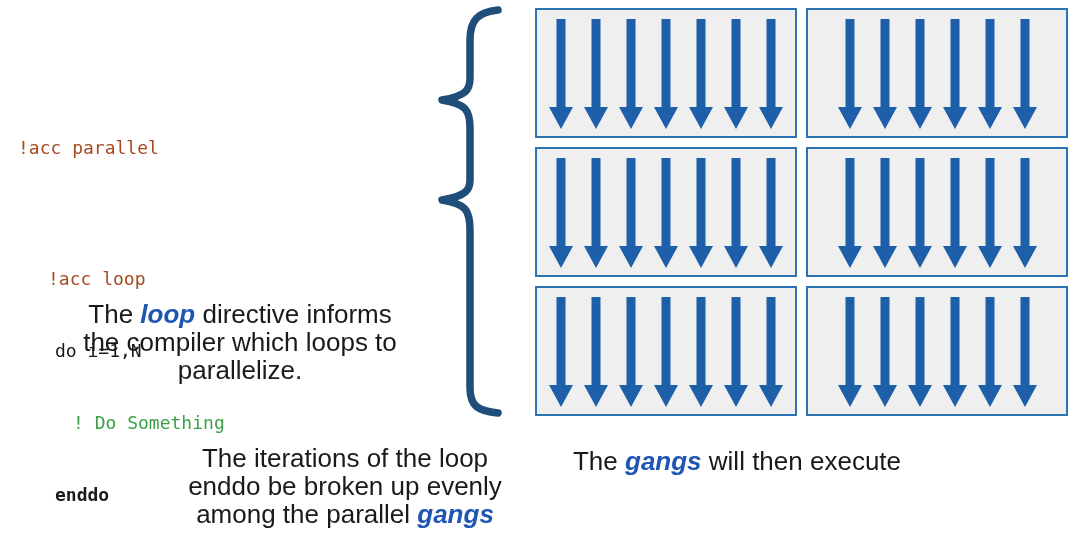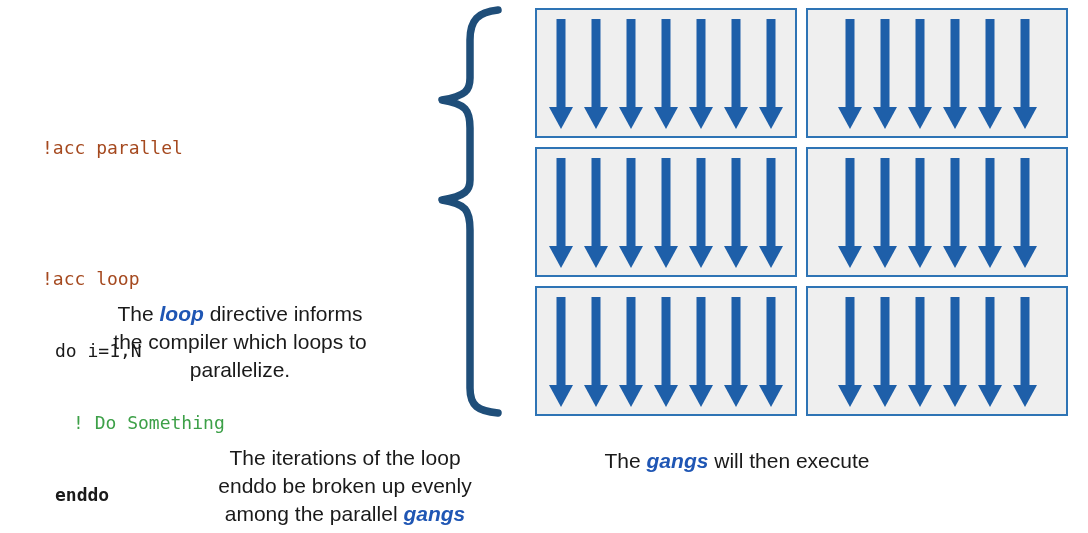--- a/index.html
+++ b/index.html
@@ -8,21 +8,21 @@
     font-family:"Liberation Sans", sans-serif;color:var(--c-text,#111);
     overflow:hidden;
   }
   
   #code-block{
     position:absolute;left:18px;top:88px;
     font-family:"DejaVu Sans Mono","Liberation Mono",monospace;
     font-size:18px;line-height:24px;white-space:pre;
   }
   .code-line{height:24px;}
-  .code-line.directive{color:var(--c-directive);margin-left:24px;}
+  .code-line.directive{color:var(--c-directive);}
   .code-line.plain{color:var(--c-code);}
   .code-line.comment{color:var(--c-comment);}
   .ln1{margin-left:0;margin-bottom:59px;}
   .ln2{margin-left:30px;}
   .ln3{margin-left:37px;}
   .ln4{margin-left:55px;}
   .ln5{margin-left:37px;font-weight:bold;}
   
   #brace{position:absolute;left:428px;top:0;width:82px;height:430px;}
   #brace path{fill:none;stroke:var(--c-brace);stroke-width:7.5;stroke-linecap:round;stroke-linejoin:round;}
@@ -40,21 +40,21 @@
   .arrow .shaft{
     position:absolute;left:50%;transform:translateX(-50%);top:0;
     width:9px;height:88px;background:var(--c-arrow_blue);
   }
   .arrow .head{
     position:absolute;left:50%;transform:translateX(-50%);top:88px;
     width:0;height:0;border-left:12px solid transparent;border-right:12px solid transparent;
     border-top:22px solid var(--c-arrow_blue);
   }
   
-  .caption{position:absolute;text-align:center;font-size:21px;line-height:28px;color:var(--c-text);}
+  .caption{position:absolute;text-align:center;font-size:26px;line-height:28px;color:var(--c-text);}
   .caption .kw{font-weight:bold;font-style:italic;color:var(--c-keyword_blue);}
   #cap-loop{left:30px;top:300px;width:420px;}
   #cap-iter{left:150px;top:444px;width:390px;}
   #cap-gangs{left:537px;top:447px;width:400px;}
 </style>
 </head>
 <body>
 
 <div class="stage">
 

